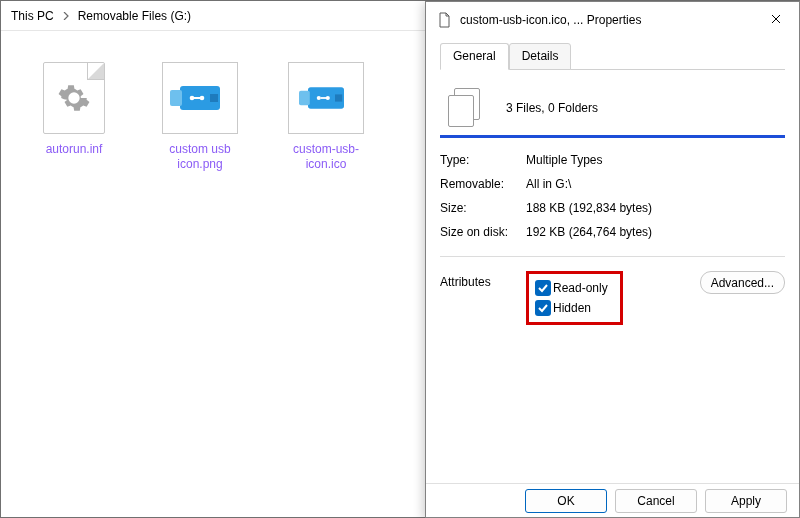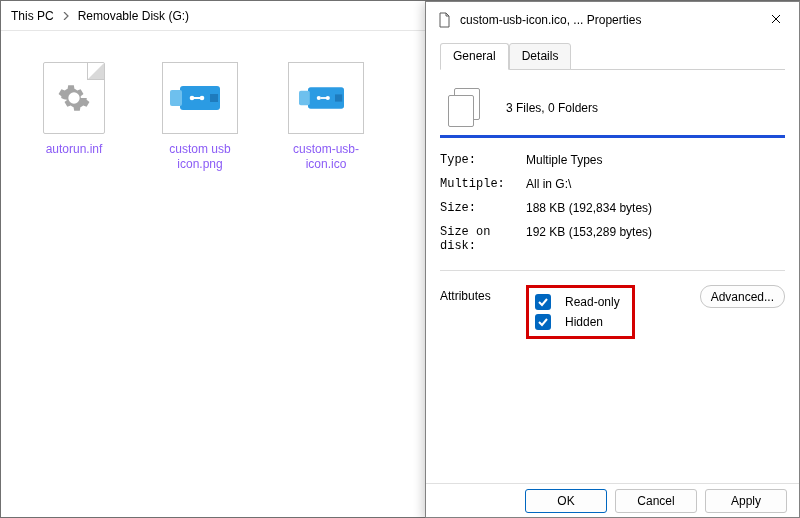--- a/index.html
+++ b/index.html
@@ -123,28 +123,28 @@
   .summary-row { display:flex; align-items:center; height:58px; border-bottom:3px solid #1d4ed8; }
   .stack-icon { width:38px; height:40px; margin-left:6px; margin-right:22px; position:relative; }
   .sheet {
     position:absolute; width:26px; height:32px; background:#fff;
     border:1px solid #9a9a9a; border-radius:2px;
   }
   .sheet.back { left:8px; top:0; }
   .sheet.front { left:2px; top:7px; }
   .info-grid { padding: 10px 0 12px 0; border-bottom:1px solid #dcdcdc; }
   .info-row { display:flex; padding: 5px 0; }
-  .info-label { width: 86px; font-family: Liberation Mono, monospace; }
+  .info-label { width: 86px; }
   .attr-section { display:flex; padding-top:14px; }
   .attr-label { width: 86px; padding-top:4px; }
   .attr-boxes {
     border: 3px solid #d40000;
     padding: 4px 12px 4px 6px;
   }
-  .chk-row { display:flex; align-items:center; gap:14px; padding:2px 0;text-align:center; }
+  .chk-row { display:flex; align-items:center; gap:2px; padding:2px 0;text-align:center; }
   .chk {
     width:16px; height:16px; border-radius:3px; background:#0067c0;
     display:flex; align-items:center; justify-content:center;
   }
   .chk svg { width:12px; height:12px; }
   .adv-btn {
     margin-left:auto;
     height:23px; padding: 0 10px;
     border:1px solid #c6c6c6; background:#fdfdfd;
     font: inherit;
@@ -170,21 +170,21 @@
 
 <div class="explorer-window">
 
   <div class="breadcrumb">
     <span class="crumb">This PC</span>
     <span class="chev">
       <svg width="8" height="8" viewBox="0 0 8 8">
           <path d="M2 0 L6 4 L2 8" fill="none" stroke="#6a6a6a" stroke-width="1.2"></path>
         </svg>
     </span>
-    <span class="crumb">Removable Disk (G:)</span>
+    <span class="crumb">Removable Files (G:)</span>
   </div>
 
   <div class="file-area">
     <div class="file-row">
 
       <div class="file-item">
         <div class="file-thumb">
           <div class="ini-icon">
             <svg class="gear-svg" width="34" height="34" viewBox="0 0 24 24">
                 <path fill="#a5a5a5" d="M12 8a4 4 0 1 0 0 8 4 4 0 0 0 0-8zm9 4a7 7 0 0 1-.1 1.2l2 1.6-2 3.4-2.4-.9a7 7 0 0 1-2 1.2l-.4 2.5h-4l-.4-2.5a7 7 0 0 1-2-1.2l-2.4.9-2-3.4 2-1.6A7 7 0 0 1 3 12a7 7 0 0 1 .1-1.2l-2-1.6 2-3.4 2.4.9a7 7 0 0 1 2-1.2L7.9 3h4l.4 2.5a7 7 0 0 1 2 1.2l2.4-.9 2 3.4-2 1.6c.1.4.1.8.1 1.2z"></path>
@@ -259,30 +259,30 @@
           </div>
           <span>3 Files, 0 Folders</span>
         </div>
 
         <div class="info-grid">
           <div class="info-row">
             <span class="info-label">Type:</span>
             <span>Multiple Types</span>
           </div>
           <div class="info-row">
-            <span class="info-label">Multiple:</span>
+            <span class="info-label">Removable:</span>
             <span>All in G:\</span>
           </div>
           <div class="info-row">
             <span class="info-label">Size:</span>
             <span>188 KB (192,834 bytes)</span>
           </div>
           <div class="info-row">
             <span class="info-label">Size on disk:</span>
-            <span>192 KB (153,289 bytes)</span>
+            <span>192 KB (264,764 bytes)</span>
           </div>
         </div>
 
         <div class="attr-section">
           <span class="attr-label">Attributes</span>
           <div class="attr-boxes">
             <label class="chk-row">
               <span class="chk">
                 <svg viewBox="0 0 12 12">
                     <path d="M2 6 L5 9 L10 3" fill="none" stroke="#fff" stroke-width="2"></path>

